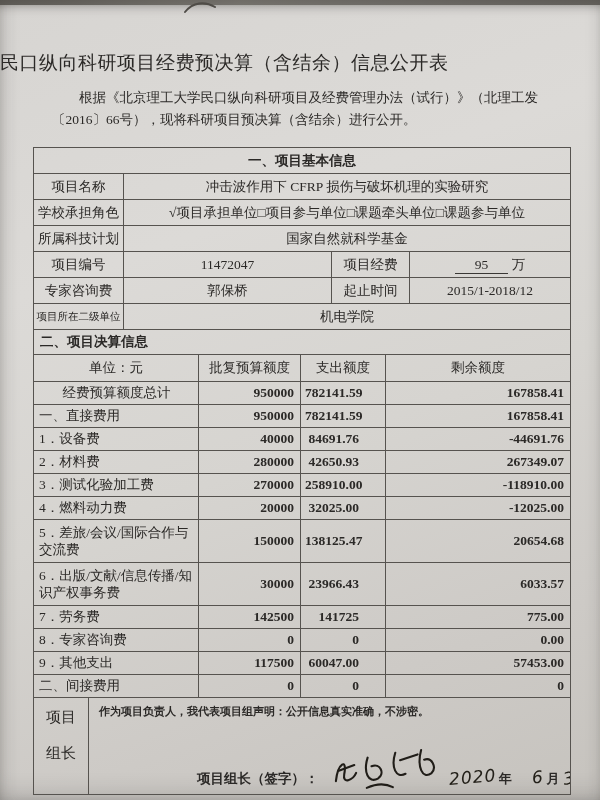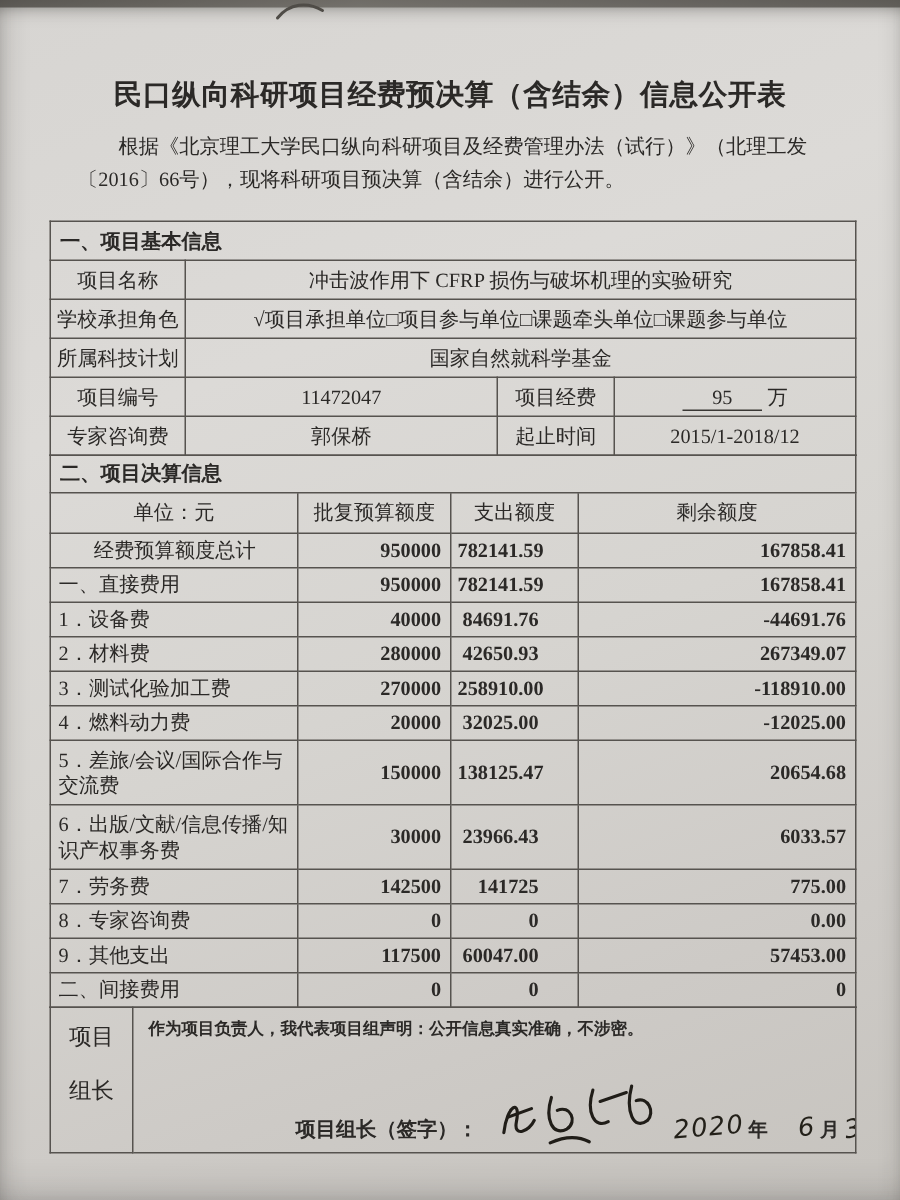--- a/index.html
+++ b/index.html
@@ -9,31 +9,31 @@
     box-shadow:inset 0 14px 12px -10px rgba(40,38,35,.55),
                inset 14px 0 20px -16px rgba(40,38,35,.35),
                inset -12px 0 18px -16px rgba(40,38,35,.25),
                inset 0 -20px 26px -20px rgba(40,38,35,.30);
     font-family:"Liberation Serif","DejaVu Serif",serif;
     color:#2b2927;
   }
   .top-edge{position:absolute;top:0;left:0;width:600px;height:5px;
     background:linear-gradient(90deg,#504d48,#6a6761 40%,#605d58 70%,#55524d);opacity:.85;}
   .artifact{position:absolute;top:0;left:183px;}
-  h1.title{margin:50px 0 0 0;text-align:center;font-size:19px;font-weight:bold;letter-spacing:.5px;}
+  h1.title{margin:50px 0 0 0;text-align:left;font-size:19px;font-weight:normal;letter-spacing:.5px;}
   .intro{margin:11px 34px 0 52px;font-size:13.5px;line-height:1.6;text-indent:2em;}
   .form-wrap{margin:17px 30px 0 33px;width:537px;}
   table{border-collapse:collapse;width:537px;table-layout:fixed;}
   table+table{margin-top:-1px;}
   td{border:1px solid #56534f;font-size:13.5px;padding:1px 4px;vertical-align:middle;
      overflow:hidden;}
   td.sec-bar{font-weight:bold;font-size:13.5px;padding:3px 6px;}
   .s1 col.c1{width:90px}.s1 col.c2{width:208px}.s1 col.c3{width:78px}.s1 col.c4{width:161px}
   .s1 td{height:23px;text-align:center;}
-  .s1 td.sec-bar{text-align:left;height:19px;}
+  .s1 td.sec-bar{text-align:center;height:19px;}
   .s1 .small-label{font-size:10.5px;padding:1px 1px;}
   .underline-val{display:inline-block;border-bottom:1px solid #3a3835;padding:0 20px;}
   .s2 col.k1{width:165px}.s2 col.k2{width:102px}.s2 col.k3{width:85px}.s2 col.k4{width:185px}
   .s2 td{height:20px;}
   .s2 td.sec-bar{height:18px;}
   .s2 .colhead{ text-align:center;height:24px;margin-top:11px;}
   .s2 .lbl{text-align:left;padding-left:5px;line-height:1.3;}
   .s2 .lbl.ctr{text-align:center;}
   .s2 .num{text-align:right;padding-right:6px;font-weight:bold;}
   .s2 .num.spent{padding-right:26px;}
@@ -100,20 +100,24 @@
         <td>
           <span class="underline-val">95</span>
           <span>万</span>
         </td>
       </tr>
       <tr>
         <td>专家咨询费</td>
         <td>郭保桥</td>
         <td>起止时间</td>
         <td>2015/1-2018/12</td>
+      </tr>
+      <tr>
+        <td class="small-label">项目所在二级单位</td>
+        <td colspan="3">机电学院</td>
       </tr>
     </tbody>
       </table>
 
     <table class="s2">
       <colgroup>
           <col class="k1">
           <col class="k2">
           <col class="k3">
           <col class="k4">

